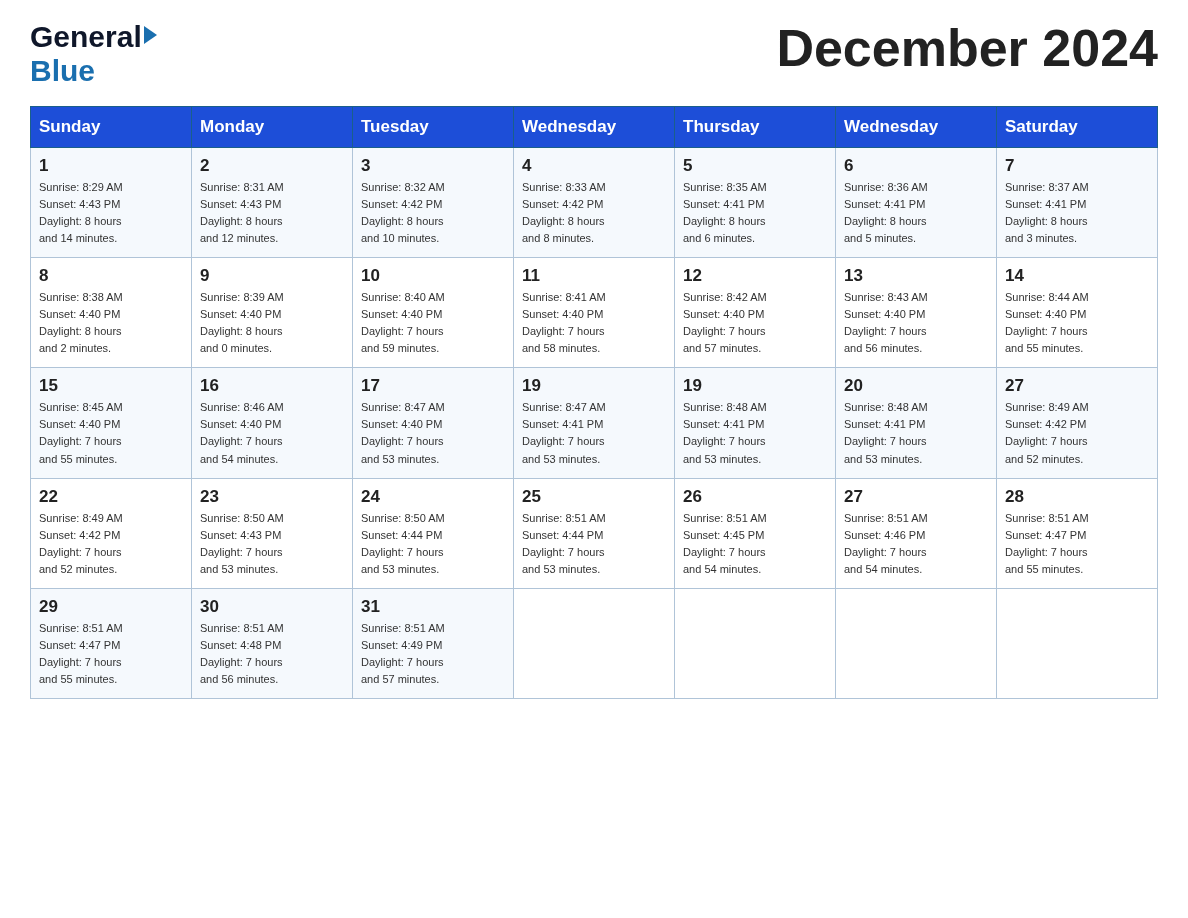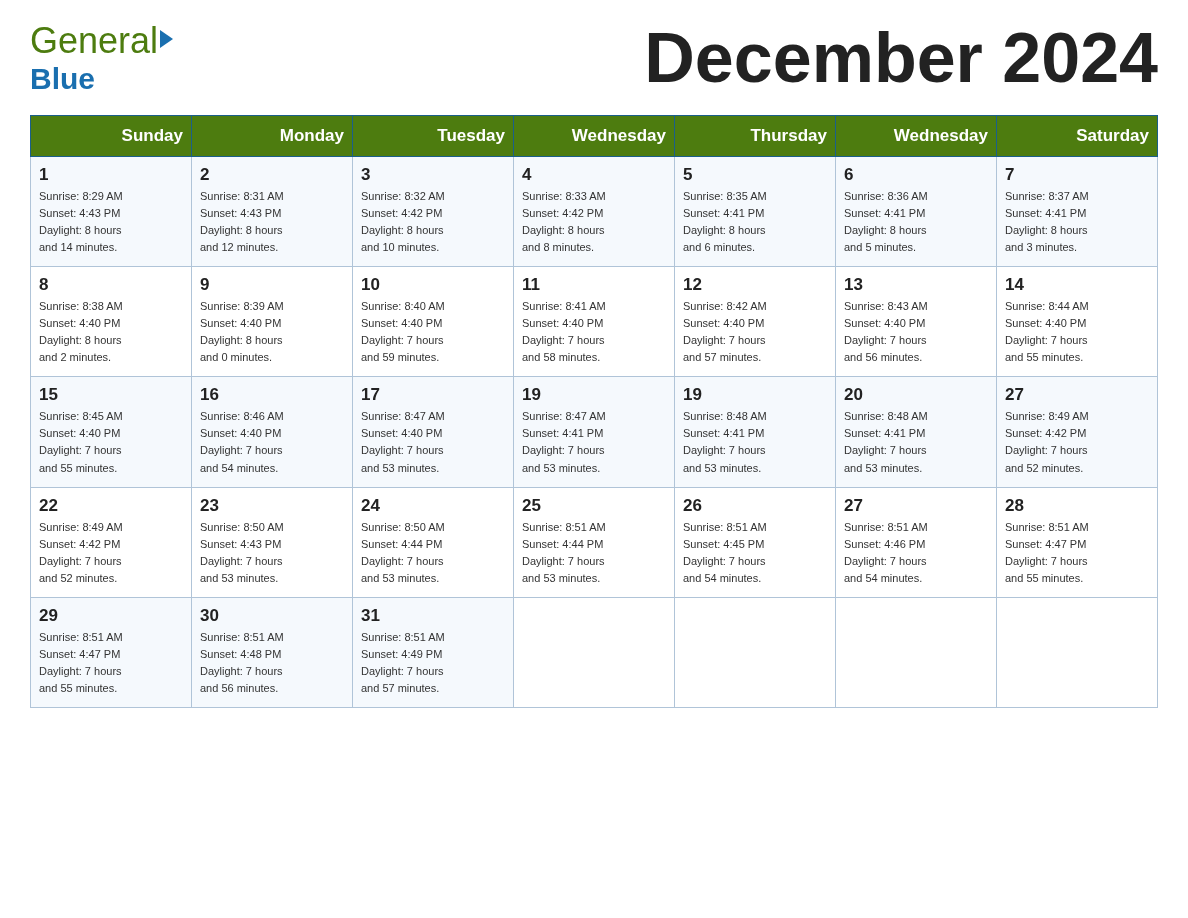--- a/index.html
+++ b/index.html
@@ -18,42 +18,42 @@
     }
     .logo {
       display: flex;
       flex-direction: column;
       align-items: flex-start;
     }
     .title-block {
       text-align: right;
     }
     .month-title {
-      font-size: 70px;
+      font-size: 52px;
       font-weight: bold;
       color: #222;
       line-height: 1.1;
     }
     .location-title {
       font-size: 26px;
       color: #444;
       margin-top: 4px;
     }
     table {
       width: 100%;
       border-collapse: collapse;
       table-layout: fixed;
     }
     thead tr th {
-      background: #4d7c0f;
+      background: #1d4ed8;
       color: #fff;
       font-size: 17px;
       font-weight: bold;
       padding: 10px 8px;
-      text-align: right;
+      text-align: left;
       border: 1px solid #1a5f8a;
     }
     tbody tr td {
       vertical-align: top;
       padding: 8px 8px 10px 8px;
       font-size: 13.5px;
       color: #222;
       border: 1px solid #b0c4d8;
       min-height: 90px;
       background: #fff;
@@ -77,23 +77,23 @@
       line-height: 1.55;
     }
     .empty-cell {
       background: #fff !important;
     }
     .logo-row {
       display: flex;
       align-items: center;
     }
     .logo-text-general {
-      font-size: 36px;
-      font-weight: normal;
-      color: #4d7c0f;
+      font-size: 30px;
+      font-weight: bold;
+      color: #0f172a;
     }
     .logo-arrow {
       display: inline-block;
       margin-left: 2px;
       width: 0;
       height: 0;
       border-left: 13px solid #1a6faf;
       border-top: 9px solid transparent;
       border-bottom: 9px solid transparent;
       vertical-align: middle;

